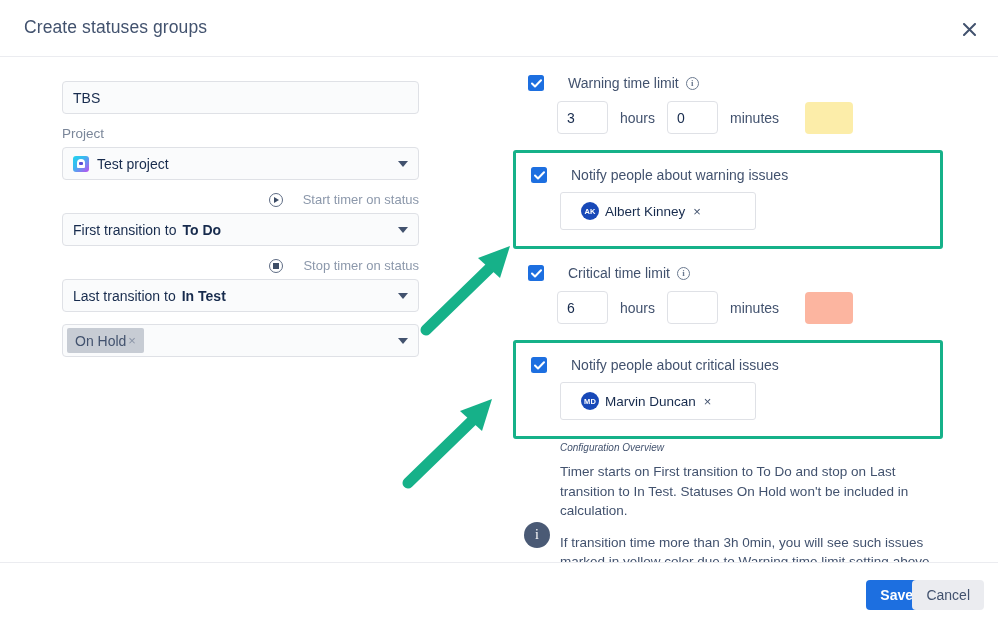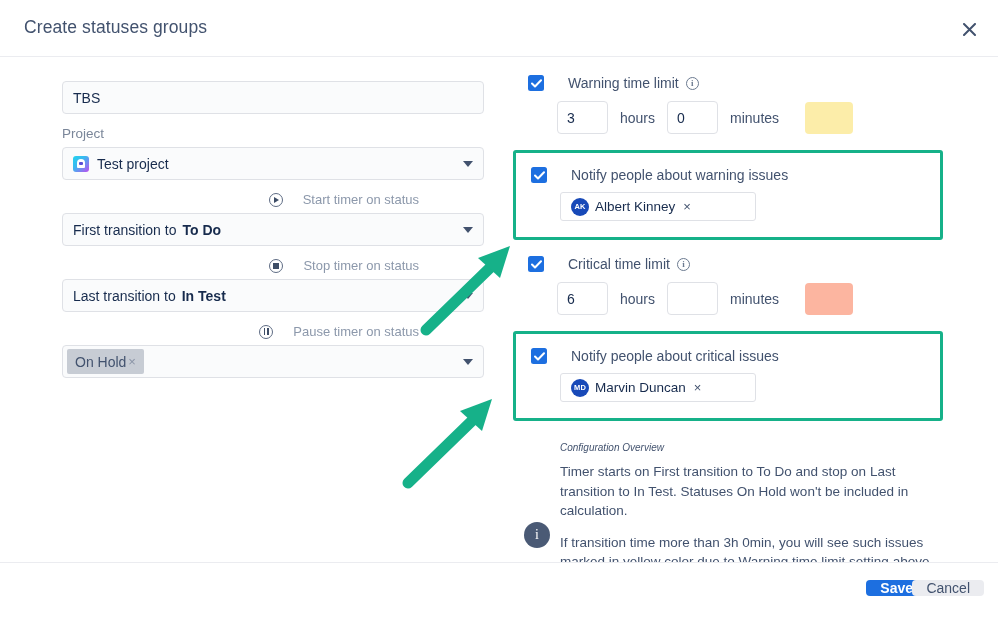--- a/index.html
+++ b/index.html
@@ -80,21 +80,21 @@
     border-left: 5px solid #3d4d66;
     border-top: 3.2px solid transparent;
     border-bottom: 3.2px solid transparent;
     margin-left: 1.5px;
   }
   .glyph-square { width: 6px; height: 6px; background: #3d4d66; }
   .glyph-pause { display: flex; gap: 1.6px; }
   .glyph-pause i { display: block; width: 1.8px; height: 6.5px; background: #3d4d66; }
 
   .input-box {
-    width: 422px; height: 33px;
+    width: 357px; height: 33px;
     border: 1px solid #dfe1e6;
     border-radius: 4px;
     background: #fafbfc;
     display: flex;
     align-items: center;
     padding: 0 10px;
     font-size: 14px;
     color: #172b4d;
     position: relative;
   }
@@ -205,26 +205,26 @@
     border-radius: 4px;
     margin-left: 14px;
   }
 
   .hl-box {
     border: 3px solid #22c55e;
     border-radius: 3px;
     padding: 14px 16px 16px 15px;
   }
   .notify-input {
-    width: 196px; height: 29px;
+    width: 196px; height: 38px;
     border: 1px solid #dfe1e6;
     border-radius: 3px;
     background: #fff;
     display: flex; align-items: center;
-    padding: 0 10px;
+    padding: 0 20px;
     margin-top: 9px;
     margin-left: 29px;
   }
   .user-chip {
     display: inline-flex;
     align-items: center;
     gap: 6px;
     font-size: 13.5px;
     color: #172b4d;
   }
@@ -277,21 +277,21 @@
   .dialog-footer {
     position: absolute;
     left: 0; top: 562px;
     width: 998px; height: 57px;
     border-top: 1px solid #ebecf0;
     background: #fff;
   }
   .btn {
     position: absolute;
     top: 17px;
-    height: 16px;
+    height: 30px;
     border-radius: 4px;
     font-size: 14px;
     display: inline-flex;
     align-items: center; justify-content: center;
     cursor: pointer;
     padding: 0 14px;
   }
   .btn-save { right: 71px; background: #1d6fe0; color: #fff; font-weight: bold; }
   .btn-cancel { right: 14px; background: #ebecf0; color: #42526e; }
 </style>
@@ -352,29 +352,20 @@
           <span>Stop timer on status</span>
         </div>
         <div class="input-box select">
           <span class="sel-prefix">Last transition to</span>
           <span class="sel-strong">In Test</span>
           <span class="caret"></span>
         </div>
       </div>
 
       <div class="field-block">
-        <div class="field-label-icon">
-          <span class="circ-icon">
-              <span class="glyph-pause">
-                <i></i>
-                <i></i>
-              </span>
-            </span>
-          <span>Pause timer on status</span>
-        </div>
         <div class="input-box select">
           <span class="chip-tag">
             <span>On Hold</span>
             <span class="chip-x">×</span>
           </span>
           <span class="caret"></span>
         </div>
       </div>
 
     </div>

